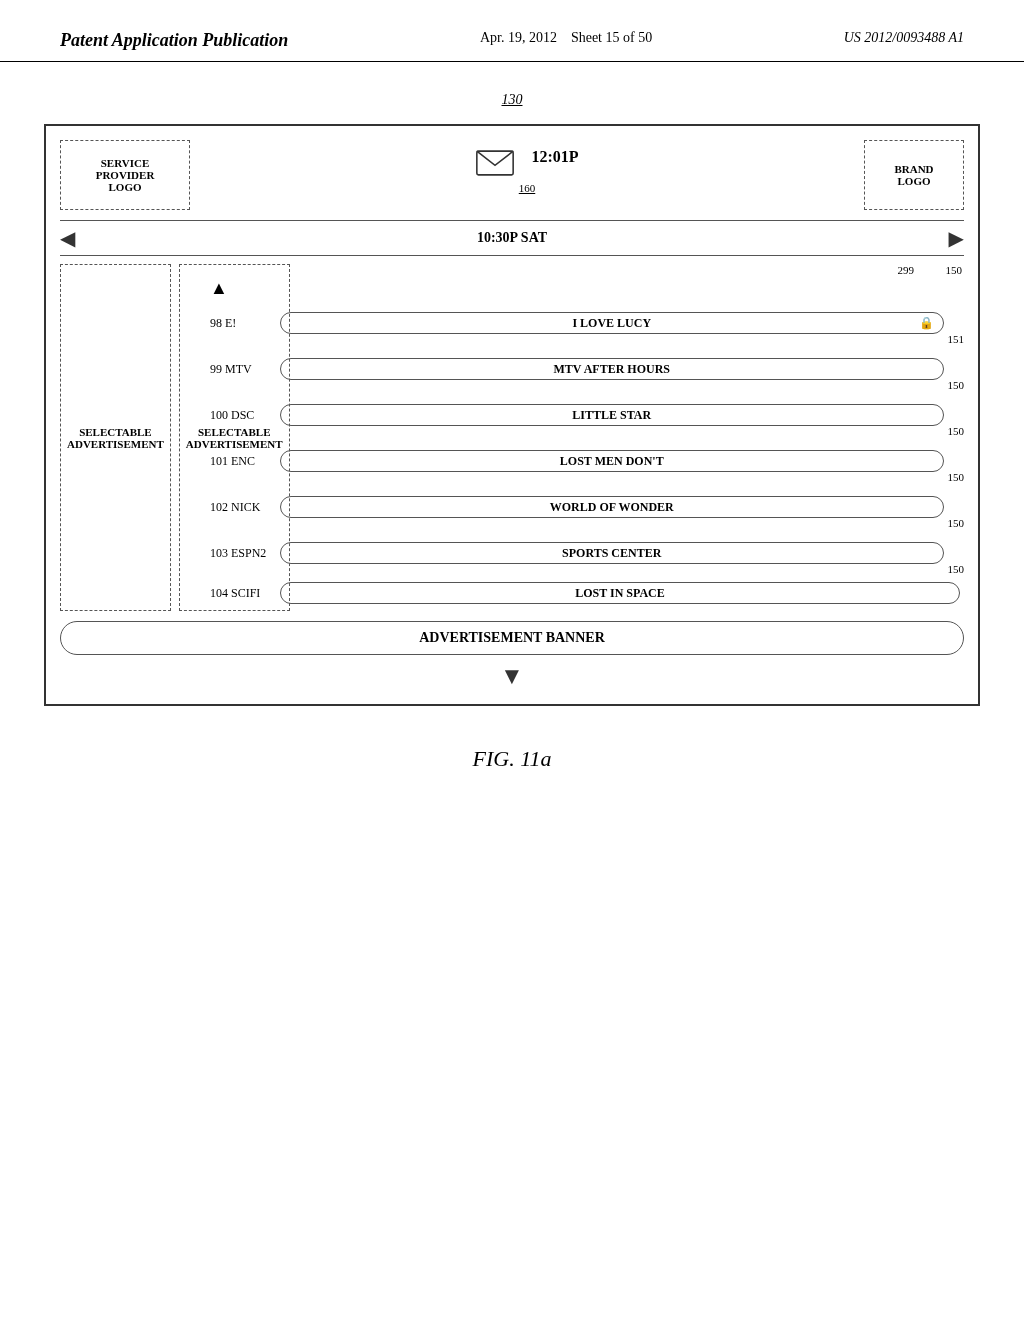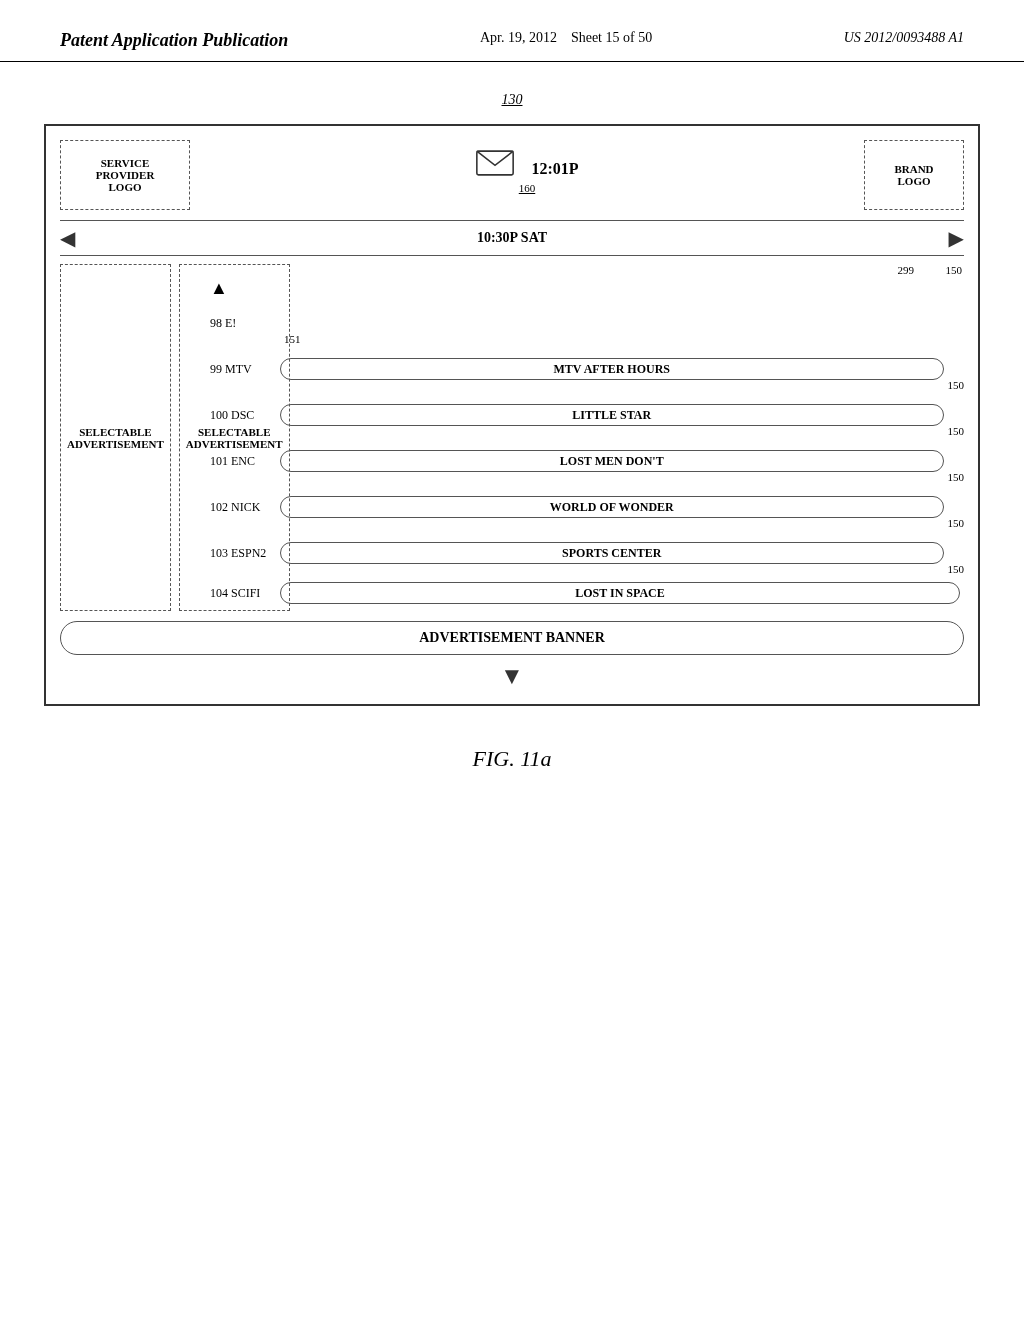--- a/index.html
+++ b/index.html
@@ -85,21 +85,21 @@
     .clock-area {
       display: flex;
       flex-direction: column;
       align-items: center;
       flex: 1;
       padding-top: 8px;
     }
 
     .clock-icon-wrapper {
       display: flex;
-      align-items: flex-end;
+      align-items: flex-start;
       gap: 16px;
     }
 
     .clock-svg {
       width: 40px;
       height: 30px;
     }
 
     .clock-time {
       font-size: 16px;
@@ -338,20 +338,24 @@
 
         <div style="display:flex; justify-content:flex-end; align-items:center; font-size:11px; margin-bottom:2px; position:relative;">
           <span style="position:absolute; right:50px; font-size:11px;">299</span>
           <span style="font-size:11px; margin-right:2px;">150</span>
         </div>
 
         <div class="up-arrow-btn">▲</div>
 
         <div class="channel-row">
           <span class="channel-number">98 E!</span>
+          <div class="channel-program-box">
+            <span>I LOVE LUCY</span>
+            <span class="lock-icon">🔒</span>
+          </div>
           <span class="row-label-150">151</span>
         </div>
 
         <div class="channel-row">
           <span class="channel-number">99 MTV</span>
           <div class="channel-program-box">
             <span>MTV AFTER HOURS</span>
           </div>
           <span class="row-label-150">150</span>
         </div>

